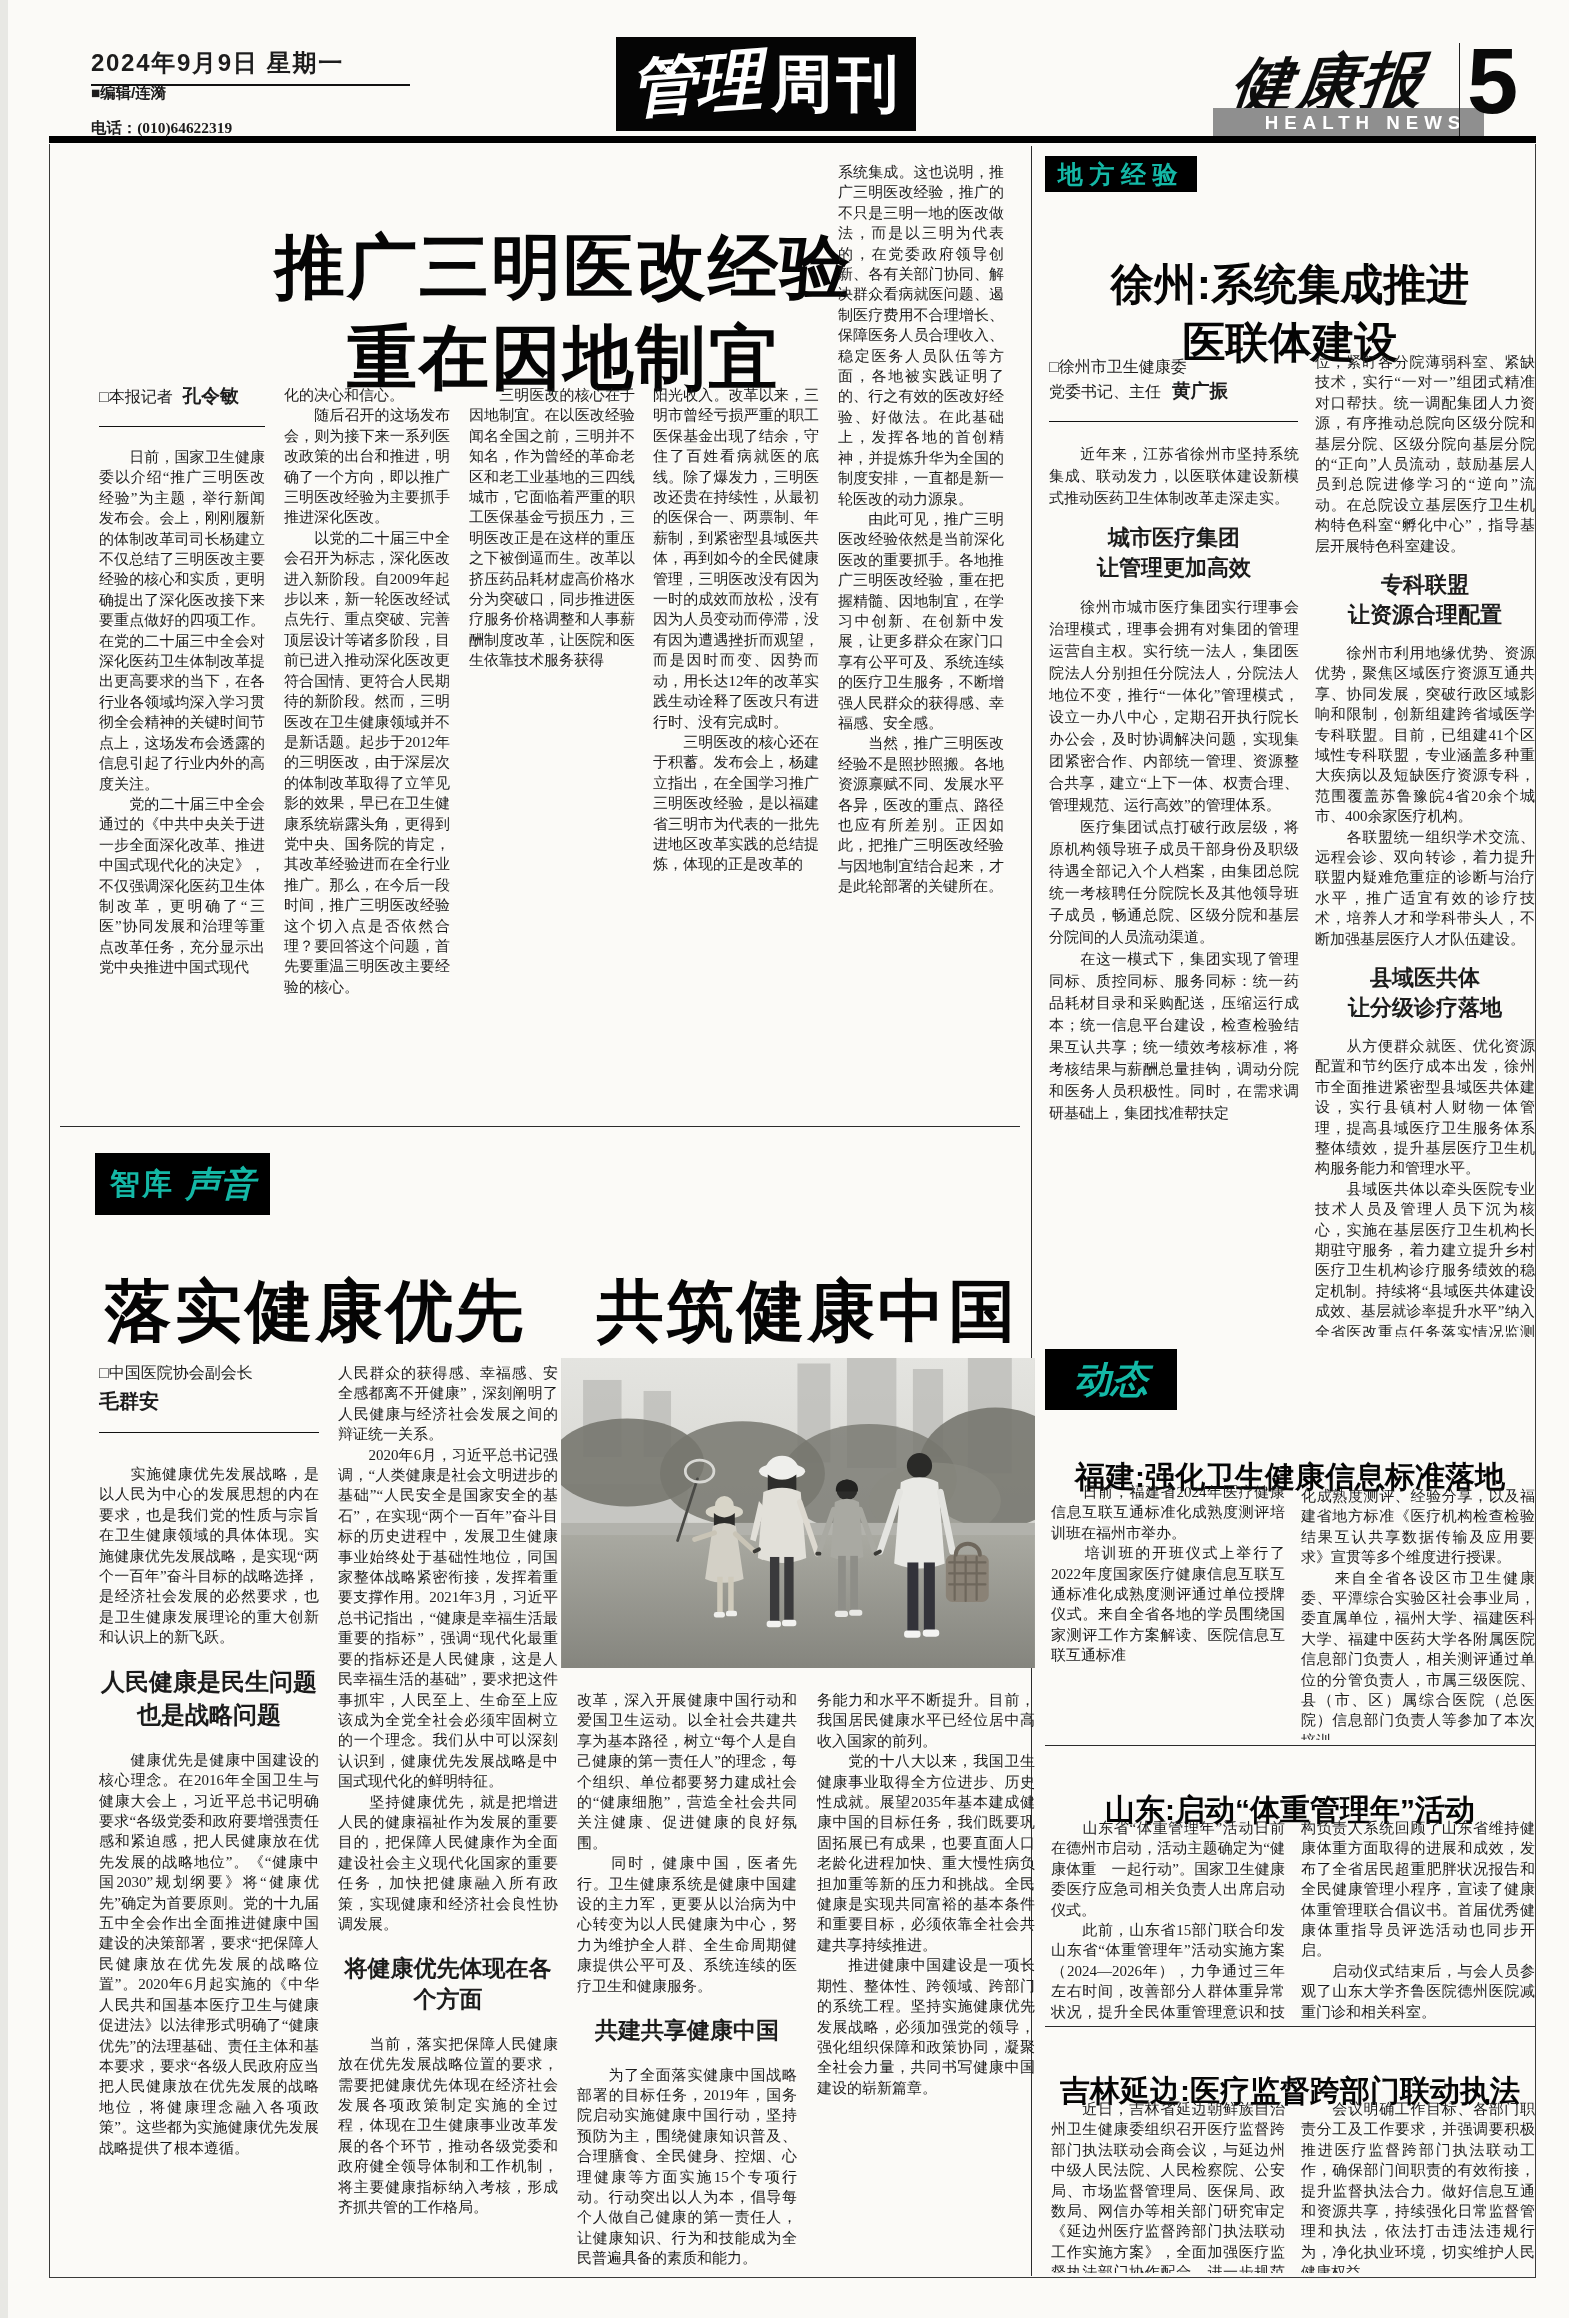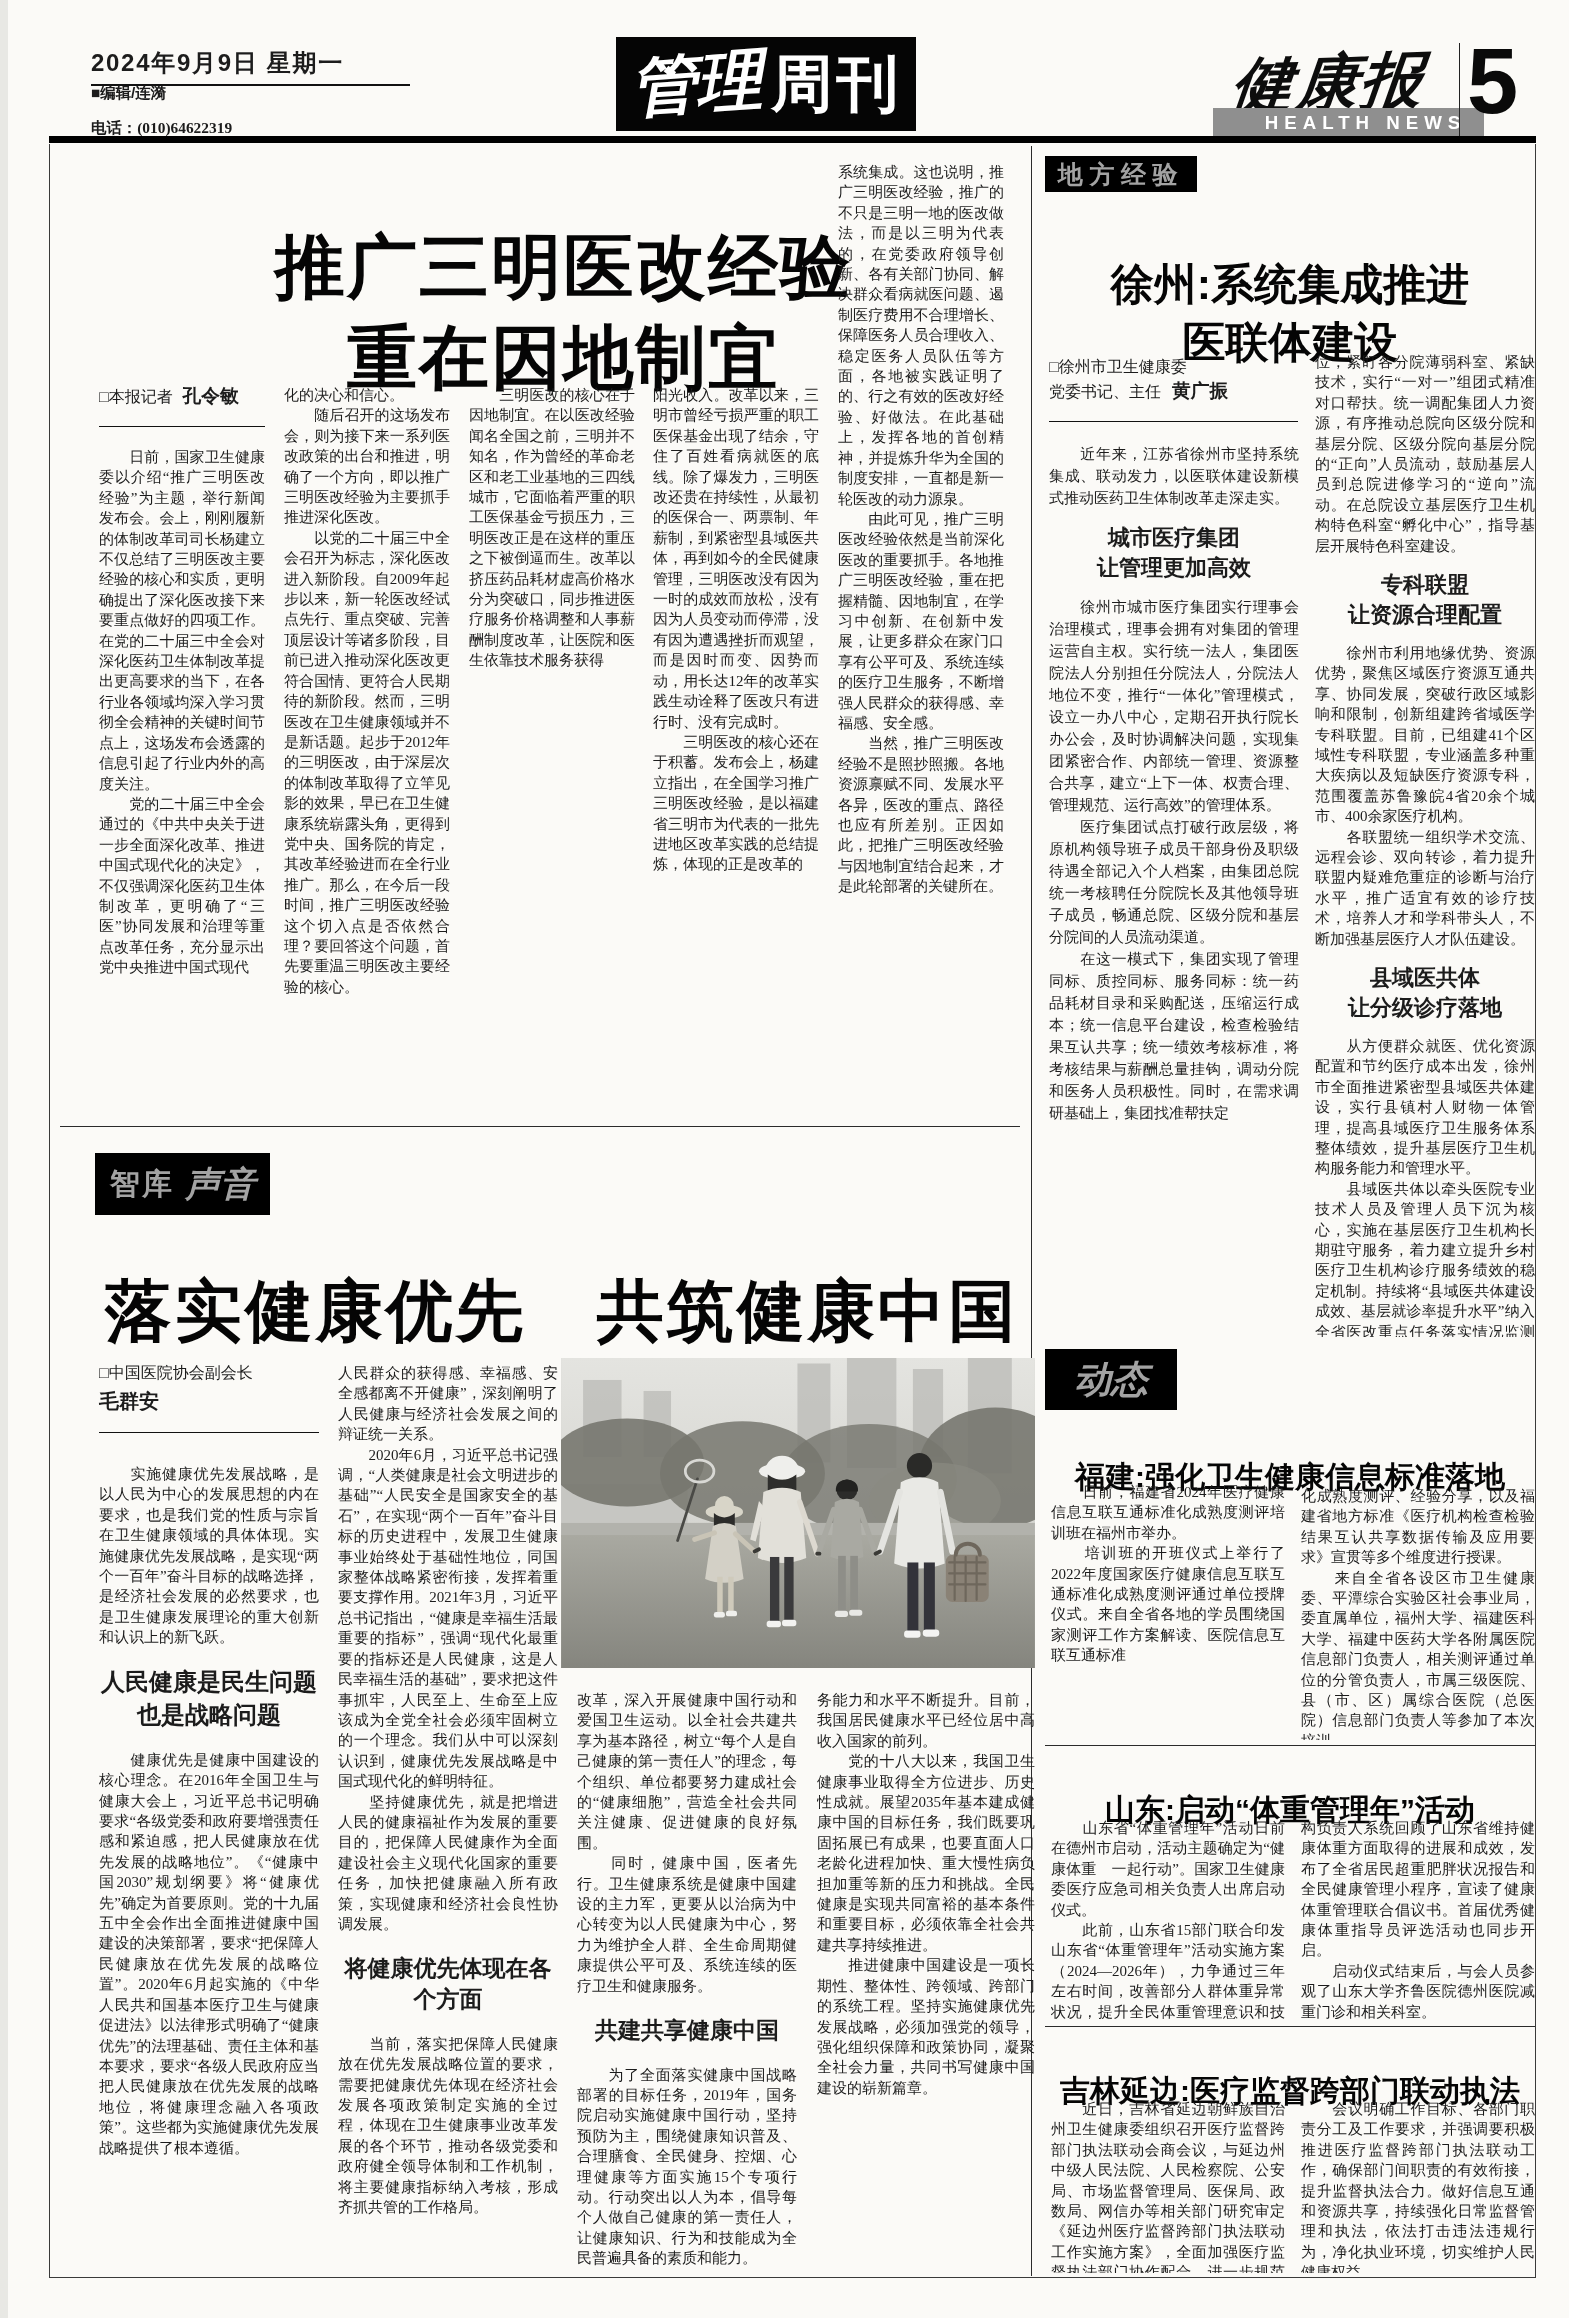--- a/index.html
+++ b/index.html
@@ -31,21 +31,21 @@
   .mid-rule{position:absolute;left:52px;top:1126px;width:960px;height:1.1px;background:#2b2b2b;}
   .brief-rule{position:absolute;width:490px;height:1.1px;background:#2b2b2b;left:1037px;}
   
   .col{position:absolute;overflow:hidden;text-align:justify;font-size:15px;line-height:20.4px;}
   .coltext{white-space:pre-line;}
   .sub{font-family:"Liberation Sans",sans-serif;font-weight:900;font-size:22px;line-height:1.35;
        text-align:center;margin:14.3px 0 13.2px;white-space:pre-line;}
   .byline-block{position:absolute;border-bottom:1.7px solid #111;padding-bottom:17px;}
   .byline-org{font-size:16px;}
   .byline-name{font-family:"Liberation Sans",sans-serif;font-weight:900;font-size:20px;margin-top:4.4px;}
-  .tag{position:absolute;background:#000;color:#a3a3a3;display:flex;align-items:center;justify-content:center;}
+  .tag{position:absolute;background:#000;color:#14b8a6;display:flex;align-items:center;justify-content:center;}
   .tag-bold{font-family:"Liberation Sans",sans-serif;font-weight:900;font-size:25px;letter-spacing:6.6px;}
   .tag-script{font-family:"DejaVu Serif",serif;font-style:italic;font-weight:900;}
   
   .lead-headline{position:absolute;left:209px;top:175px;width:693px;text-align:center;
                  font-family:"Liberation Sans",sans-serif;font-weight:900;font-size:70px;line-height:1.3;
                  letter-spacing:2.2px;white-space:pre-line;color:#050505;}
   
   .sec-headline{position:absolute;left:1037px;width:490px;text-align:center;color:#050505;
                 font-family:"Liberation Sans",sans-serif;font-weight:900;line-height:1.35;white-space:pre-line;}
   .banner-headline{position:absolute;left:83px;top:1221px;width:941px;text-align:center;

